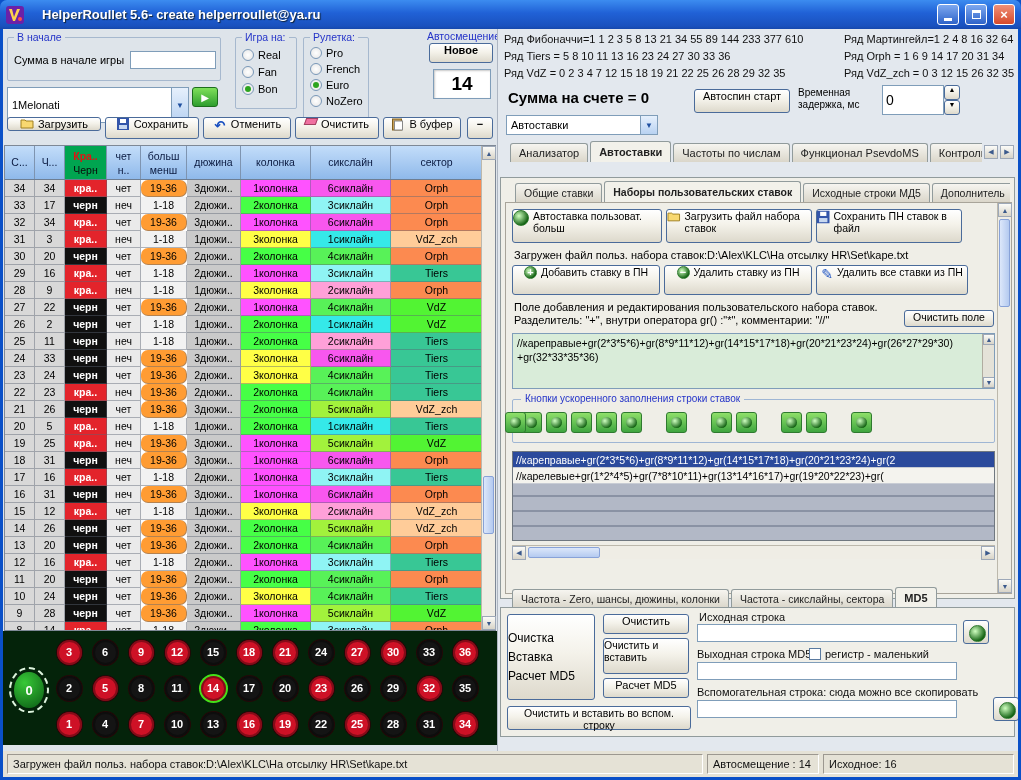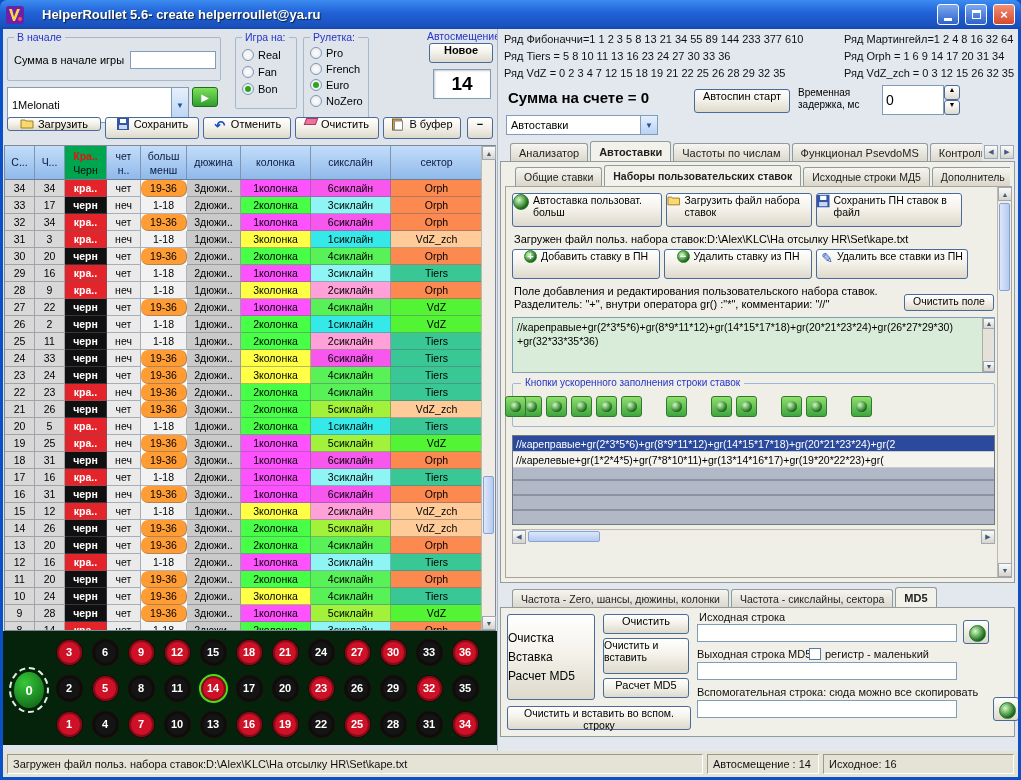--- a/index.html
+++ b/index.html
@@ -676,21 +676,21 @@
       <div class="tab">
           <span>Функционал PsevdoMS</span>
         </div>
       <div class="tab">
           <span>Контроль банкр</span>
         </div>
     </div>
     <div class="sbbtn abs" style="left:486px;top:116px;">◀</div>
     <div class="sbbtn abs" style="left:502px;top:116px;">▶</div>
 
-    <div class="tabpage" style="left:2px;top:132px;width:515px;height:422px;">
+    <div class="tabpage" style="left:2px;top:148px;width:515px;height:422px;">
       <div class="tabs abs" style="left:4px;top:3px;width:505px;">
         <div class="tab" style="font-size:10.5px;">
             <span>Общие ставки</span>
           </div>
         <div class="tab active" style="font-size:10.5px;">
             <span>Наборы пользовательских ставок</span>
           </div>
         <div class="tab" style="font-size:10.5px;">
             <span>Исходные строки МД5</span>
           </div>

